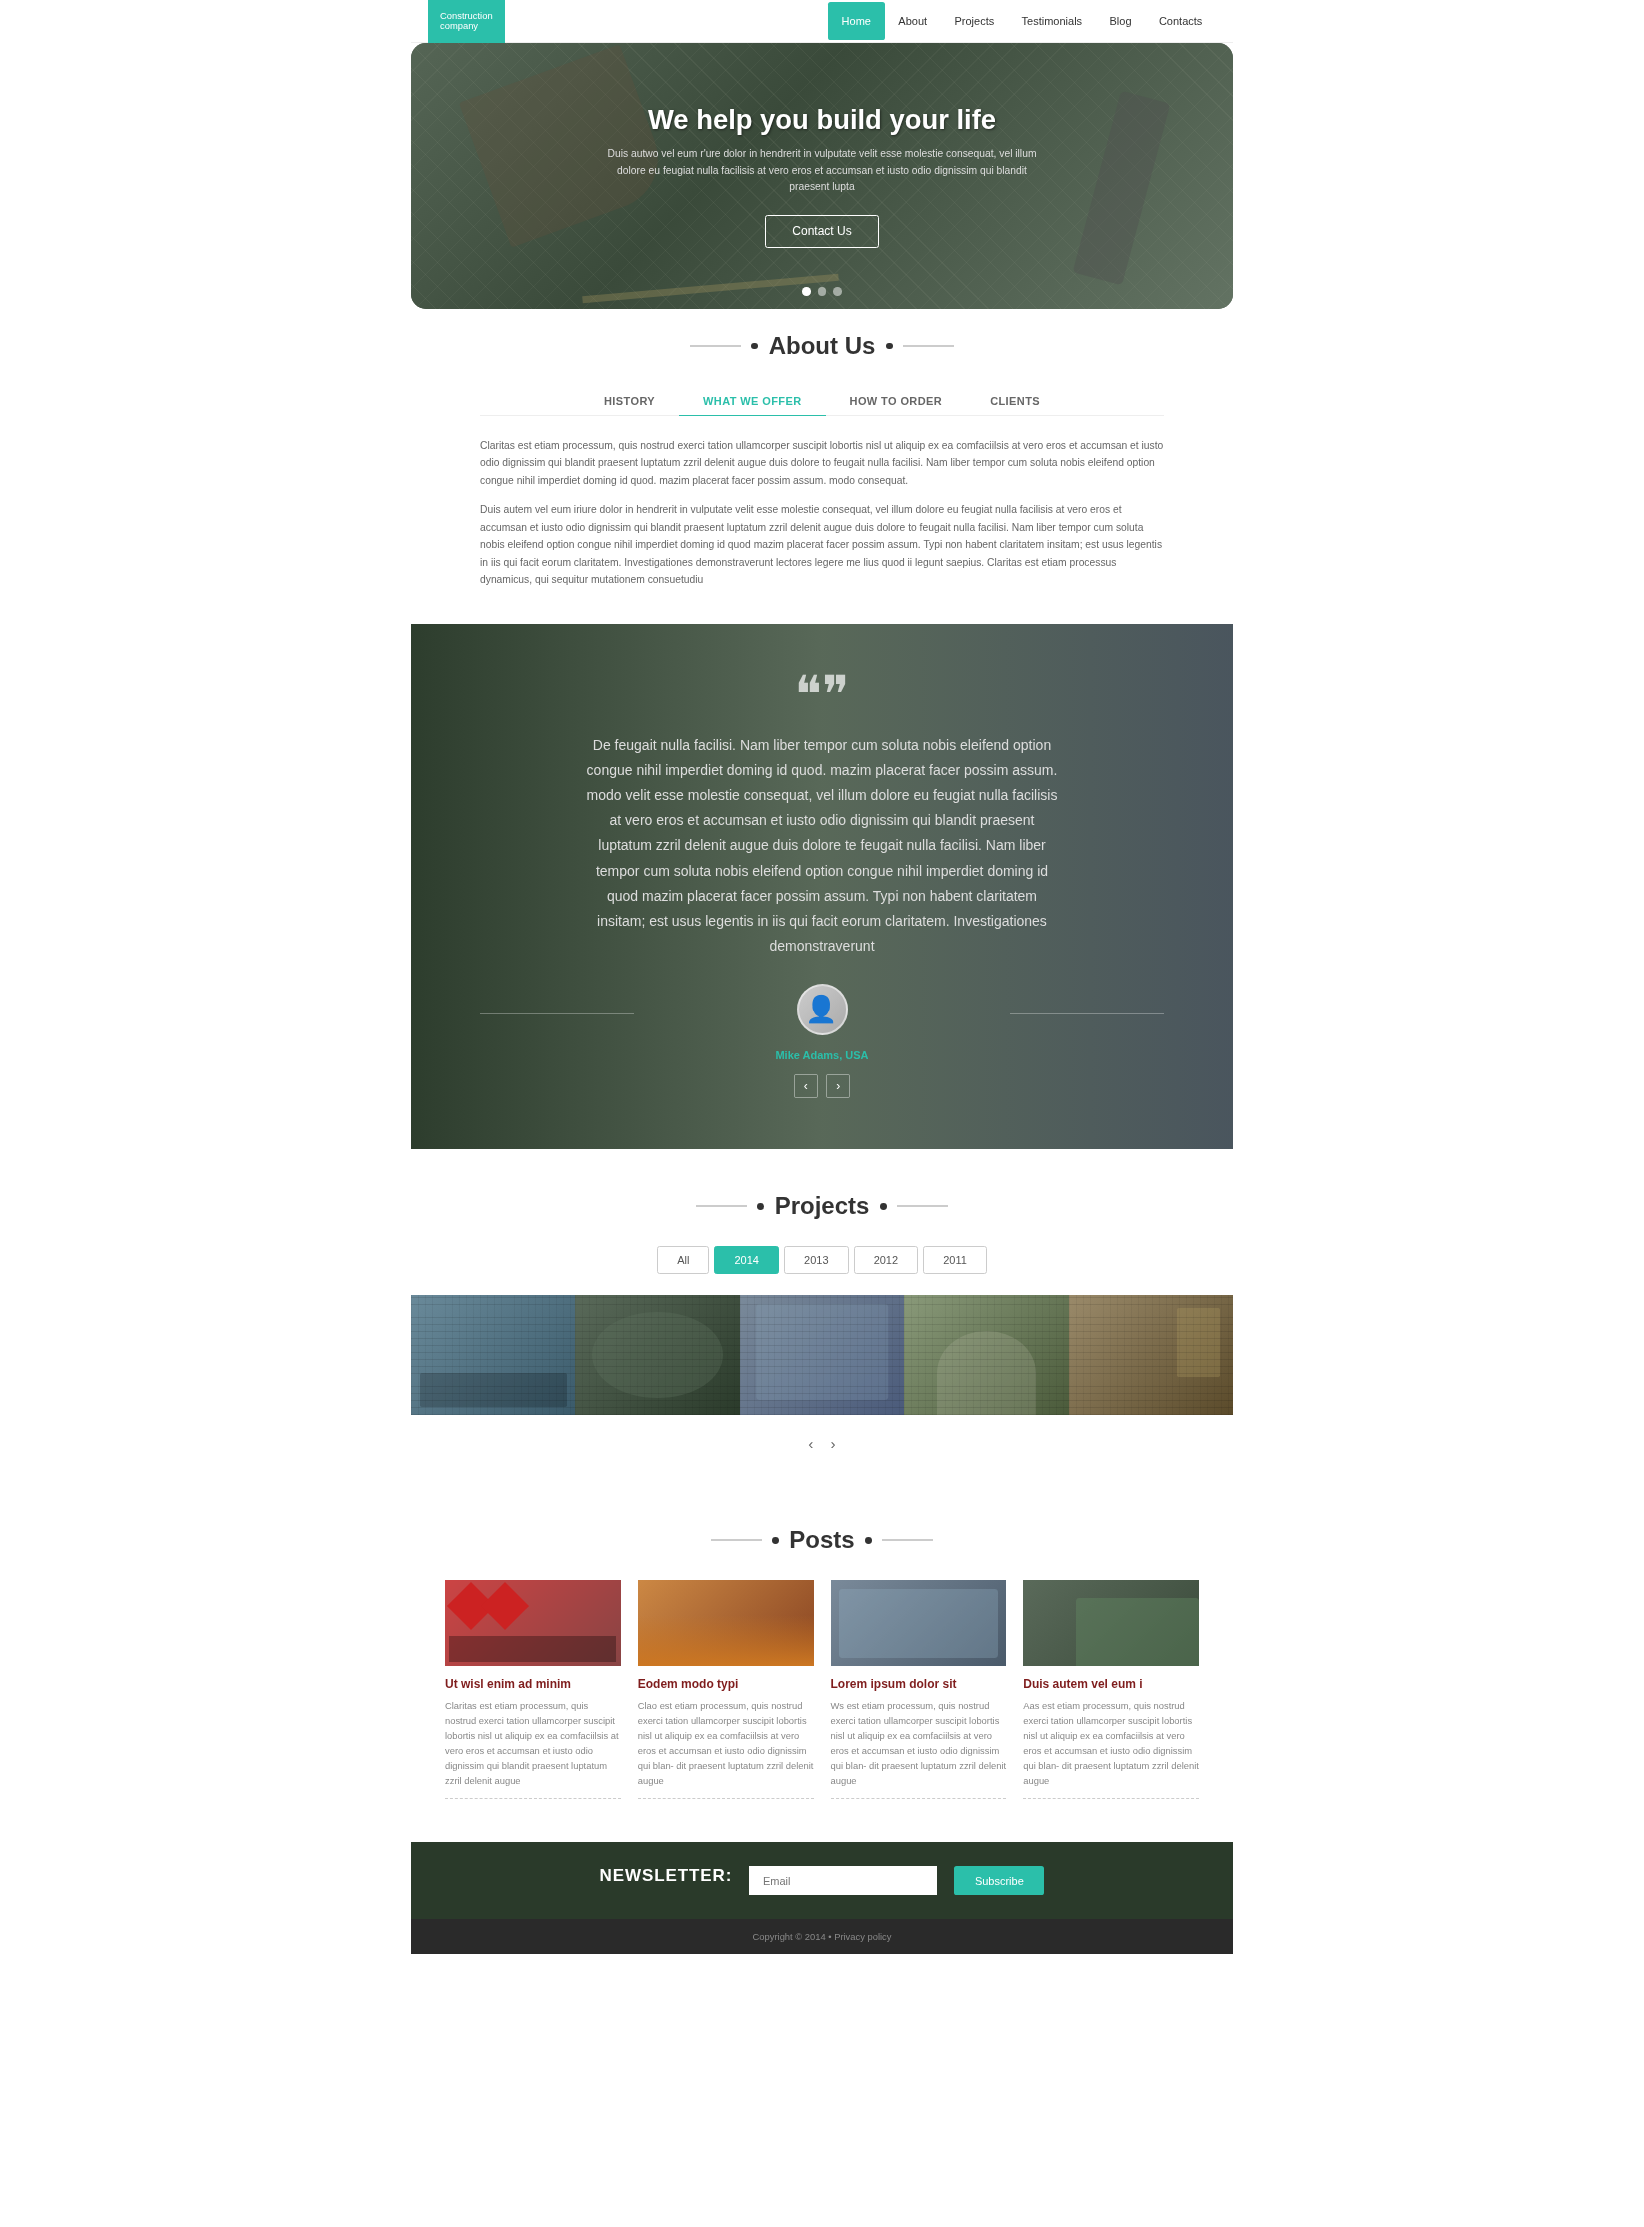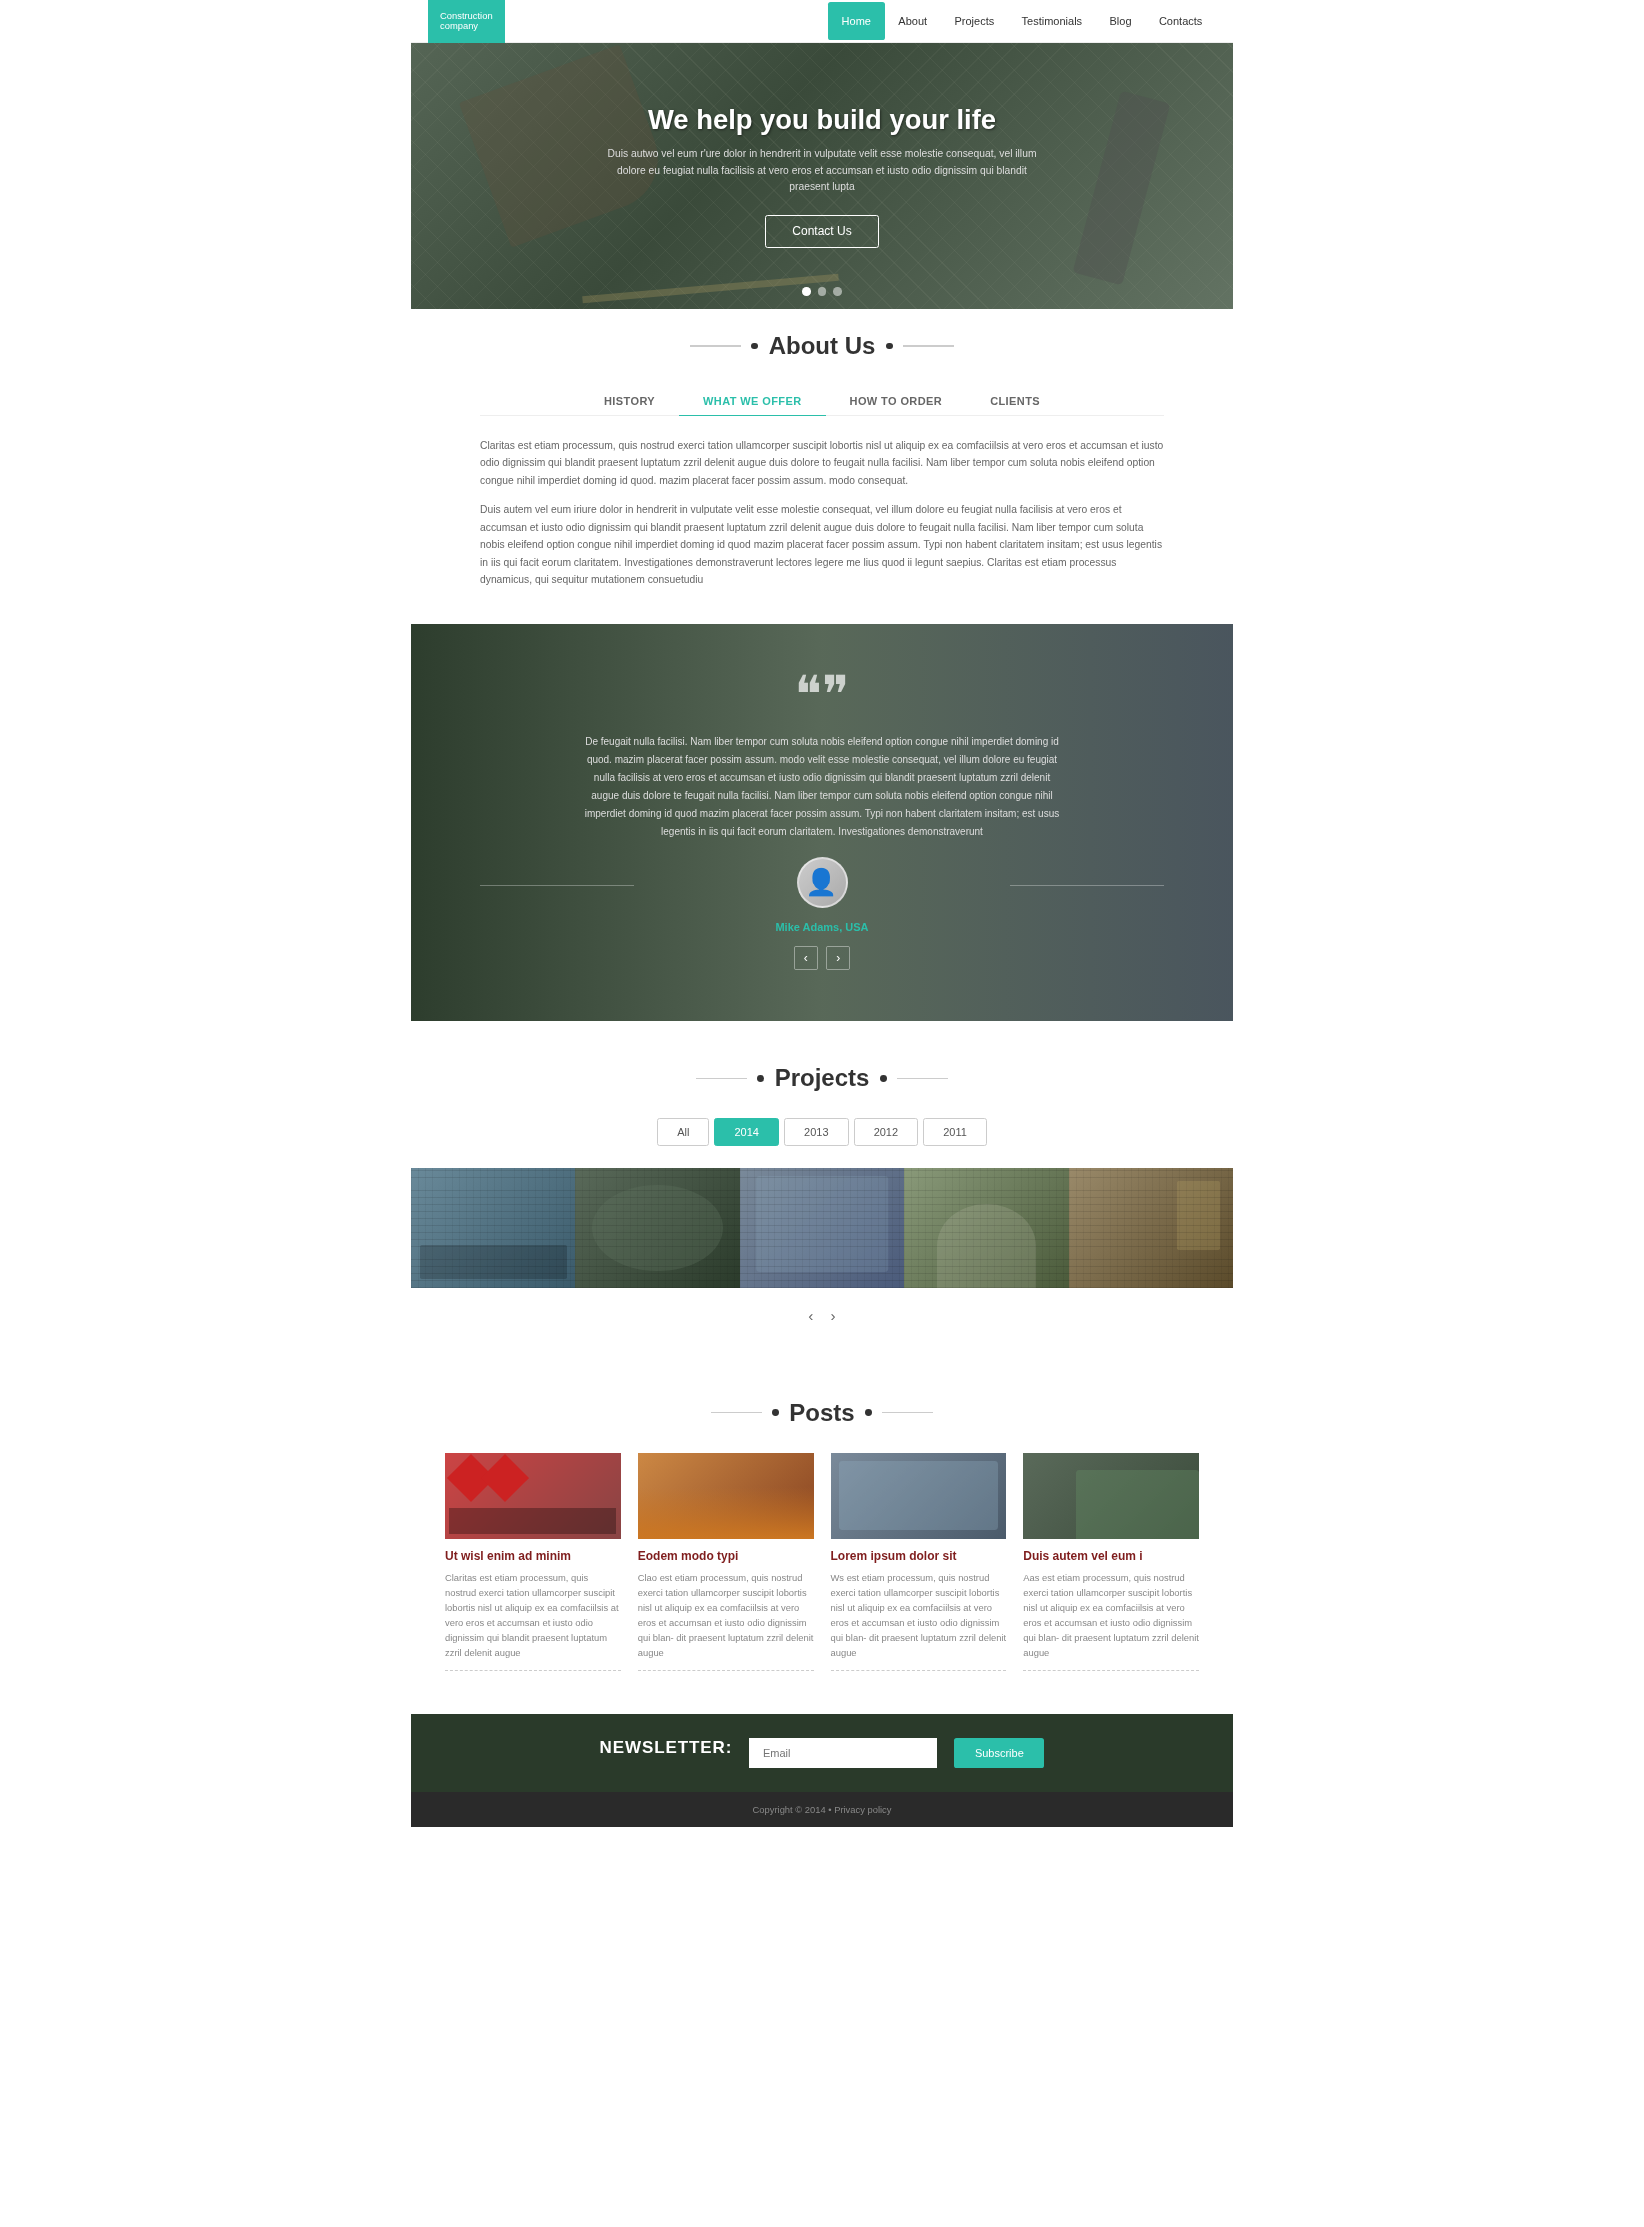--- a/index.html
+++ b/index.html
@@ -38,20 +38,21 @@
     .hero {
       position: relative;
       width: 100%;
       height: 266px;
       background: #3a4a3a;
       overflow: hidden;
       display: flex;
       flex-direction: column;
       align-items: center;
       justify-content: center;
+      border-radius: 15px;
     }
     .hero-bg {
       position: absolute;
       inset: 0;
       background: linear-gradient(135deg, #5a6a5a 0%, #3a4a3a 40%, #6a7a6a 100%);
       opacity: 0.85;
     }
     .hero-tools {
       position: absolute;
       inset: 0;
@@ -127,21 +128,21 @@
       color: #fff;
       position: relative;
     }
     .testimonial-bg {
       position: absolute; inset: 0;
       background: linear-gradient(to right, #2a3a2a, #5a6a5a, #4a5560);
       opacity: 0.9;
     }
     .testimonial-content { position: relative; }
     .quote-mark { font-size: 51px; color: rgba(255,255,255,0.7); line-height: 0.8; margin-bottom: 17px; }
-    .testimonial-text { font-size: 10px; color: #ddd; max-width: 480px; margin: 0 auto 16px; line-height: 1.8; }
+    .testimonial-text { font-size: 14px; color: #ddd; max-width: 480px; margin: 0 auto 25px; line-height: 1.8; }
     .testimonial-avatar {
       width: 51px; height: 51px; border-radius: 50%;
       background: linear-gradient(135deg, #ccc, #aaa);
       margin: 0 auto 6.9px;
       border: 2.6px solid rgba(255,255,255,0.5);
       overflow: hidden;
       display: flex; align-items: center; justify-content: center;
     }
     .avatar-icon { font-size: 26px; color: #888; }
     .testimonial-name { color: #2bbfaa; font-size: 11px; font-weight: bold; }

